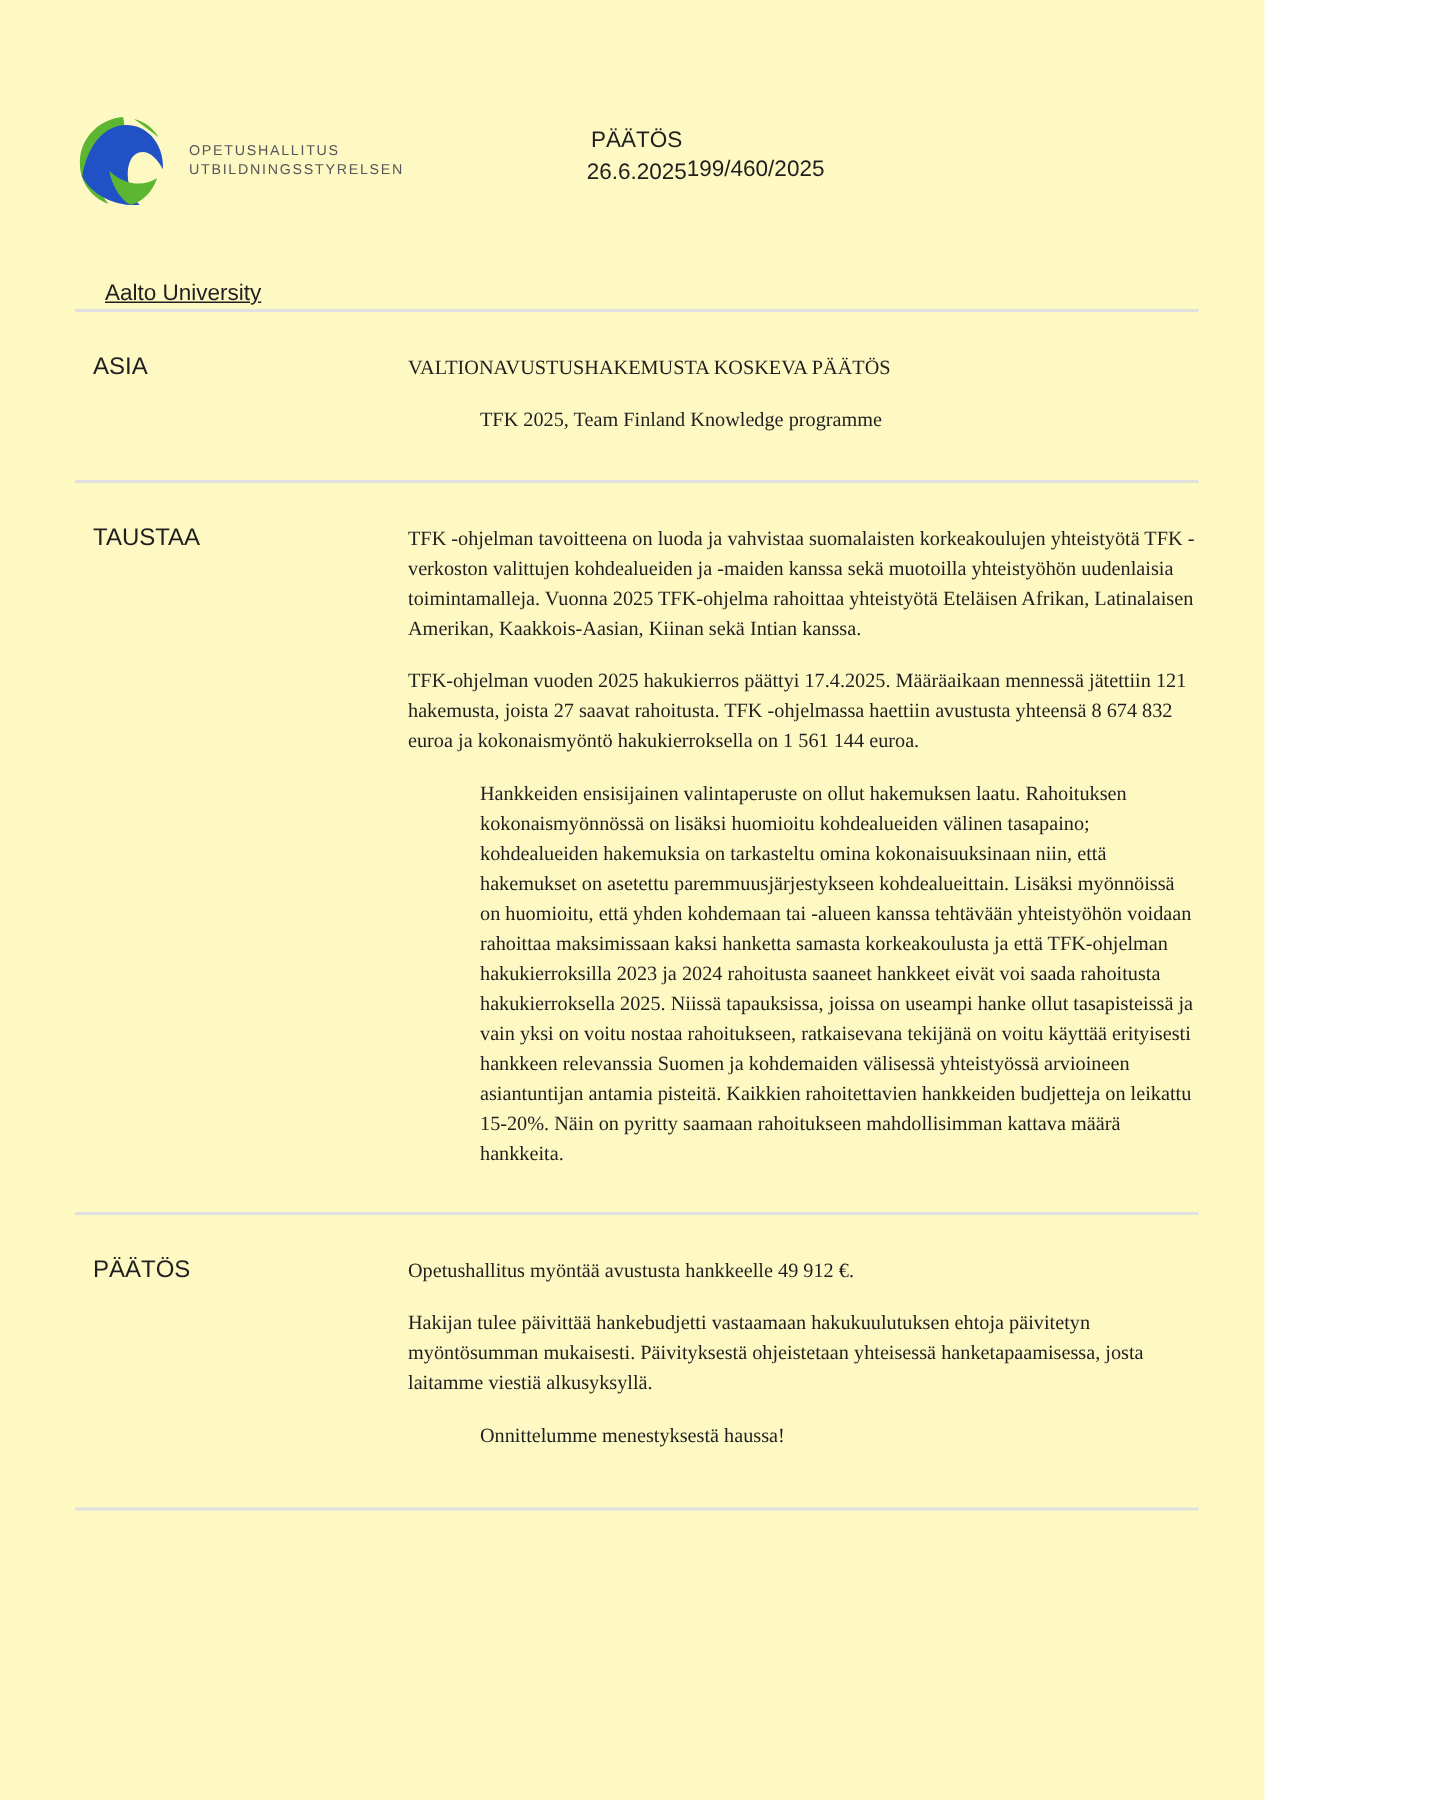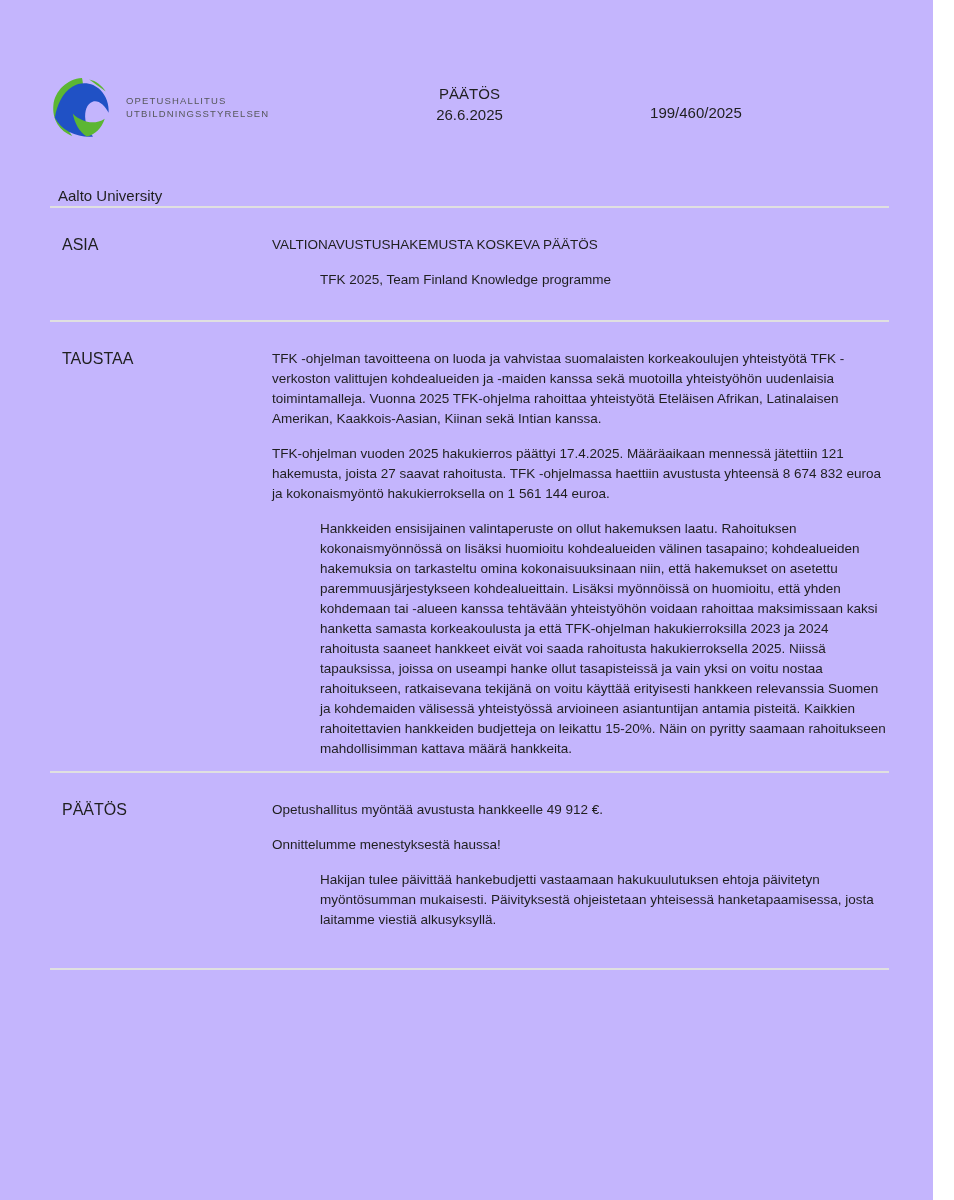--- a/index.html
+++ b/index.html
@@ -4,23 +4,23 @@
 <style>
   * { margin:0; padding:0; box-sizing:border-box; }
   html, body { background:#ffffff; }
   body {
     width:954px;
     font-family:"Liberation Sans","DejaVu Sans",sans-serif;
     color:#1f1f1f;
     -webkit-font-smoothing:antialiased;
   }
   .page {
-    width:933px;
+    width:843px;
     min-height:1200px;
-    background:#c4b5fd;
+    background:#fef9c3;
     padding:75px 44px 40px 50px;
   }
 
   
   .doc-header {
     display:grid;
     grid-template-columns:1fr auto 1fr;
     align-items:start;
   }
   .brand { display:flex; align-items:center; gap:14px; }
@@ -28,42 +28,42 @@
   .lg { fill:var(--logo-green,#5cb632); }
   .lb { fill:var(--logo-blue,#2051c5); }
   .brand-text {
     font-size:9.5px;
     letter-spacing:1.15px;
     color:var(--logo-text,#56575b);
     line-height:13px;
     white-space:nowrap;
   }
   .doc-meta { text-align:center; font-size:15px; line-height:21px; padding-top:8px; }
-  .doc-ref  { text-align:center;  font-size:15px; padding-top:29px; }
+  .doc-ref  { text-align:left;  font-size:15px; padding-top:29px; }
 
-  .recipient { font-size:15px; line-height:21px; margin:46px 0 0 8px; }
+  .recipient { font-size:15px; line-height:21px; margin:46px 0 0 20px;text-decoration:underline; }
 
   hr.divider {
     border:none;
     border-top:2px solid var(--divider,#e0e0e0);
     margin:0;
     height:0;
   }
   .hr-first { margin-top:62px; }
 
   
   .row {
     display:grid;
     grid-template-columns:210px 1fr;
     padding:27px 0 30px 12px;
   }
-  .row-taustaa { padding-bottom:12px; }
+  .row-taustaa { padding-bottom:29px; }
   .row-paatos  { padding-bottom:38px; }
   .row .label { font-size:16px; line-height:20px; }
-  .content { font-size:13.5px; line-height:20px; }
+  .content { font-size:13.5px; line-height:20px;font-family:Liberation Serif, serif; }
   .content p { margin:0 0 15px 0; }
   .content p:last-child { margin-bottom:0;margin-left:48px; }
 </style>
 </head>
 <body>
 
 <div class="page">
 
   <header class="doc-header">
     <div class="brand">
@@ -109,20 +109,20 @@
       <p>Hankkeiden ensisijainen valintaperuste on ollut hakemuksen laatu. Rahoituksen kokonaismyönnössä on lisäksi huomioitu kohdealueiden välinen tasapaino; kohdealueiden hakemuksia on tarkasteltu omina kokonaisuuksinaan niin, että hakemukset on asetettu paremmuusjärjestykseen kohdealueittain. Lisäksi myönnöissä on huomioitu, että yhden kohdemaan tai -alueen kanssa tehtävään yhteistyöhön voidaan rahoittaa maksimissaan kaksi hanketta samasta korkeakoulusta ja että TFK-ohjelman hakukierroksilla 2023 ja 2024 rahoitusta saaneet hankkeet eivät voi saada rahoitusta hakukierroksella 2025. Niissä tapauksissa, joissa on useampi hanke ollut tasapisteissä ja vain yksi on voitu nostaa rahoitukseen, ratkaisevana tekijänä on voitu käyttää erityisesti hankkeen relevanssia Suomen ja kohdemaiden välisessä yhteistyössä arvioineen asiantuntijan antamia pisteitä. Kaikkien rahoitettavien hankkeiden budjetteja on leikattu 15-20%. Näin on pyritty saamaan rahoitukseen mahdollisimman kattava määrä hankkeita.</p>
     </div>
   </section>
 
   <hr class="divider">
 
   <section class="row row-paatos">
     <div class="label">PÄÄTÖS</div>
     <div class="content">
       <p>Opetushallitus myöntää avustusta hankkeelle 49 912 €.</p>
+      <p>Hakijan tulee päivittää hankebudjetti vastaamaan hakukuulutuksen ehtoja päivitetyn myöntösumman mukaisesti. Päivityksestä ohjeistetaan yhteisessä hanketapaamisessa, josta laitamme viestiä alkusyksyllä.</p>
       <p>Onnittelumme menestyksestä haussa!</p>
-      <p>Hakijan tulee päivittää hankebudjetti vastaamaan hakukuulutuksen ehtoja päivitetyn myöntösumman mukaisesti. Päivityksestä ohjeistetaan yhteisessä hanketapaamisessa, josta laitamme viestiä alkusyksyllä.</p>
     </div>
   </section>
 
   <hr class="divider">
 
 </div>
 
 </body></html>

